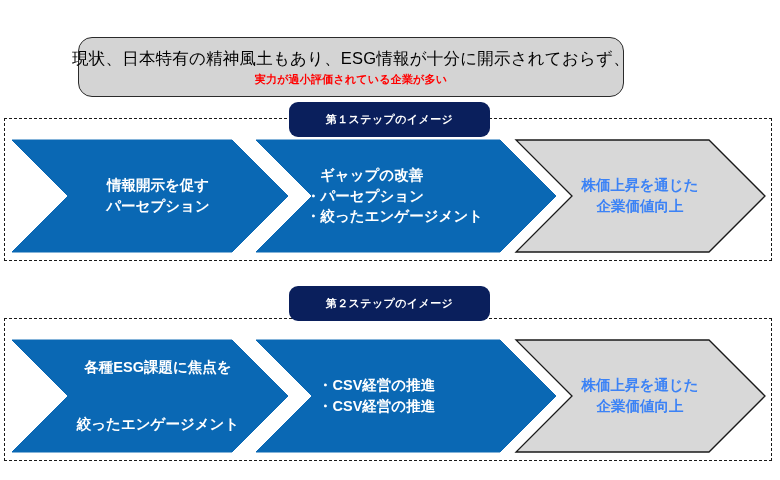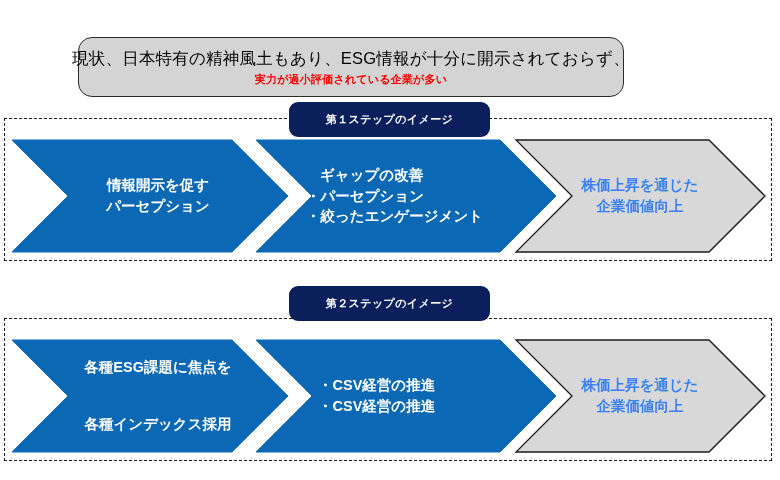--- a/index.html
+++ b/index.html
@@ -179,21 +179,21 @@
 
   <div class="arrow-row" id="arrow-row-2">
     <svg viewBox="0 0 780 116" xmlns="http://www.w3.org/2000/svg">
       <polygon points="12,2 232,2 288,58 232,114 12,114 68,58" fill="#0a68b4" stroke="#0a68b4" stroke-width="1"></polygon>
       <polygon points="256,2 500,2 556,58 500,114 256,114 312,58" fill="#0a68b4" stroke="#0a68b4" stroke-width="1"></polygon>
       <polygon points="516,2 709,2 765,58 709,114 516,114 572,58" fill="#d8d8d8" stroke="#1a1a1a" stroke-width="1.3"></polygon>
     </svg>
 
     <div class="arrow-label label-blue" id="label-2-1">
       <span class="ln">各種ESG課題に焦点を</span>
-      <span class="ln">各種インデックス採用</span>
+      <span class="ln">絞ったエンゲージメント</span>
     </div>
 
     <div class="arrow-label label-blue" id="label-2-2">
       <span class="ln">・CSV経営の推進</span>
       <span class="ln">・CSV経営の推進</span>
     </div>
 
     <div class="arrow-label label-gray" id="label-2-3">
       <span class="ln">株価上昇を通じた</span>
       <span class="ln">企業価値向上</span>

